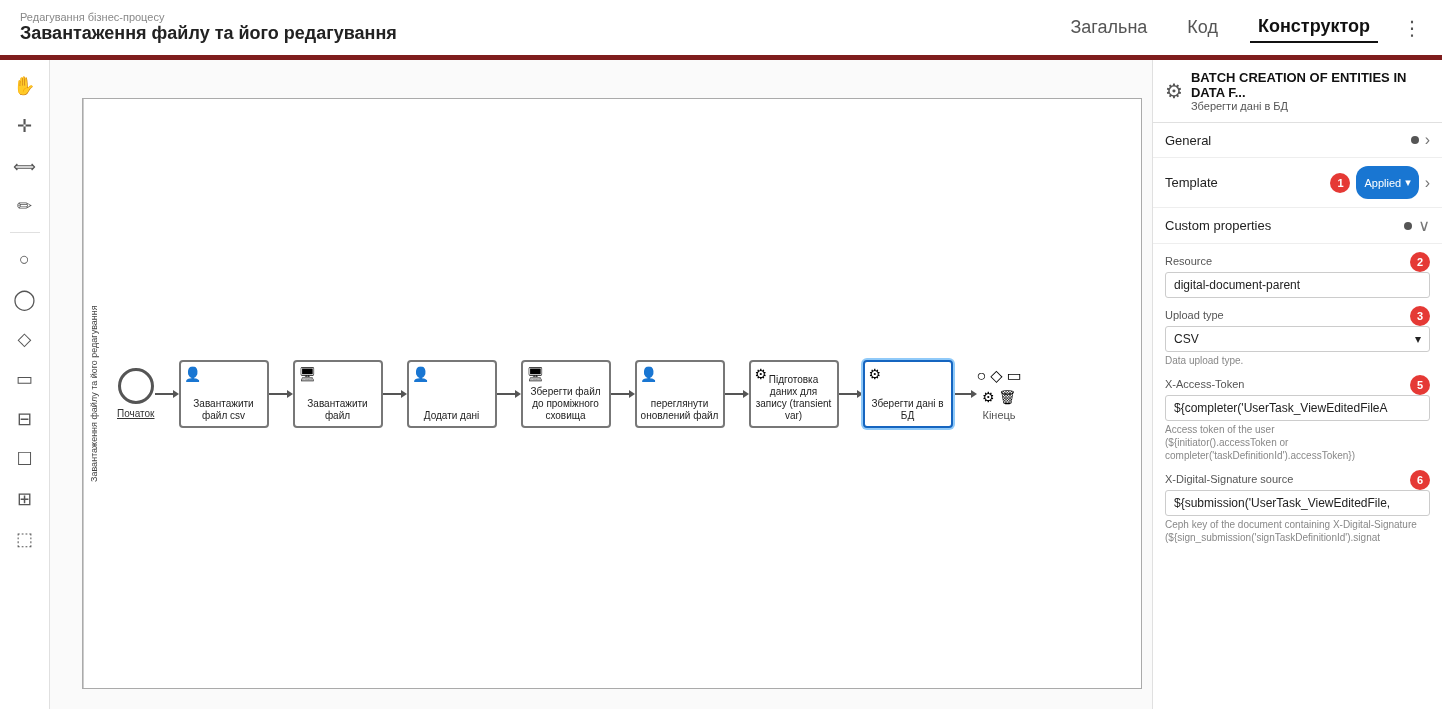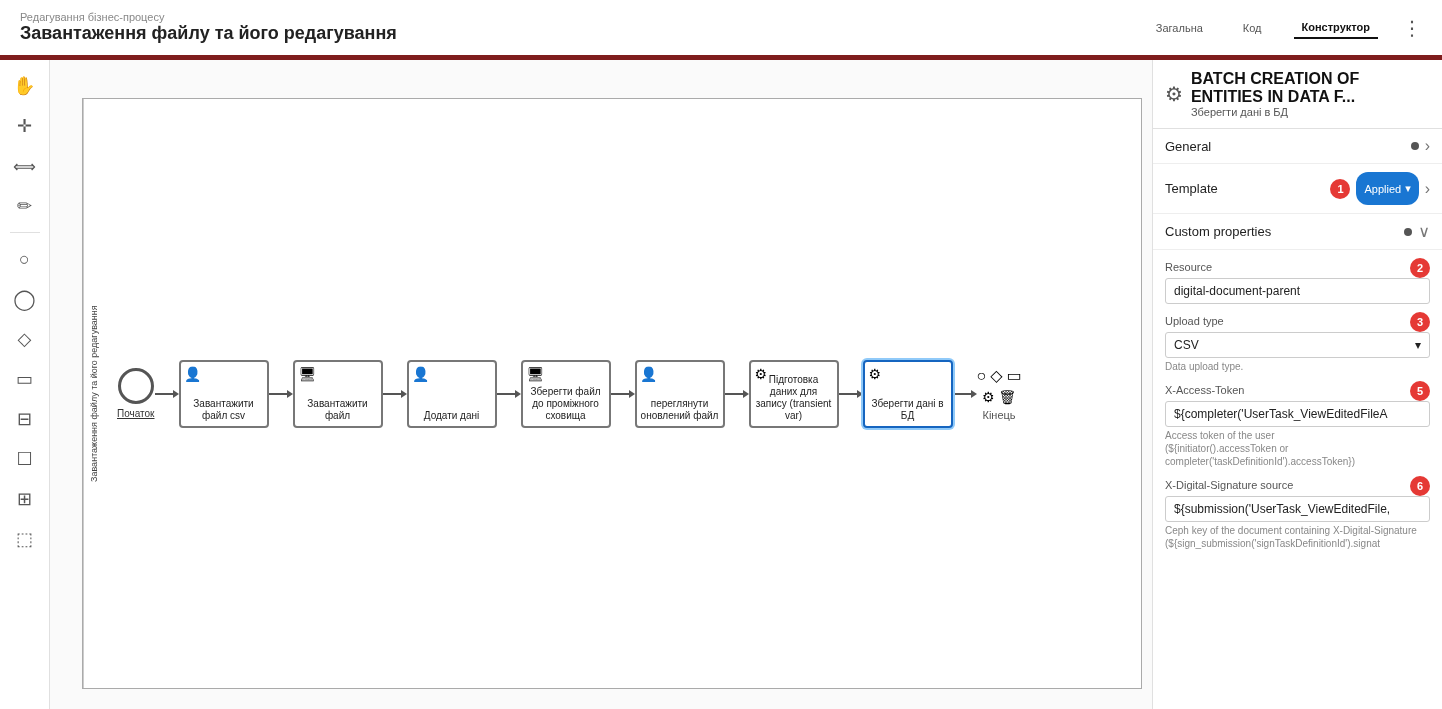--- a/index.html
+++ b/index.html
@@ -7,21 +7,21 @@
 
     
     .header {
       display: flex; align-items: center; justify-content: space-between;
       padding: 8px 20px; border-bottom: 5px solid #7f1d1d; min-height: 60px;
     }
     .header-left {}
     .header-subtitle { font-size: 11px; color: #888; }
     .header-title { font-size: 18px; font-weight: 600; color: #222; }
     .header-right { display: flex; align-items: center; gap: 24px; }
-    .nav-btn { font-size: 11px; color: #555; cursor: pointer; background: none; border: none; padding: 4px 8px; }
+    .nav-btn { font-size: 18px; color: #555; cursor: pointer; background: none; border: none; padding: 4px 8px; }
     .nav-btn.active { font-weight: 700; color: #111; border-bottom: 2px solid #111; }
     .menu-icon { font-size: 20px; color: #555; cursor: pointer; }
 
     
     .main { display: flex; flex: 1; overflow: hidden; }
 
     
     .toolbar {
       width: 50px; background: #fff; border-right: 1px solid #e0e0e0;
       display: flex; flex-direction: column; align-items: center; padding: 8px 0; gap: 4px;
@@ -62,21 +62,21 @@
       width: 290px; background: #fff; border-left: 1px solid #e0e0e0;
       display: flex; flex-direction: column; overflow-y: auto; font-size: 12px;
     }
     
     .panel-header {
       padding: 10px 12px; border-bottom: 1px solid #e0e0e0;
       display: flex; align-items: center; gap: 8px;
     }
     .panel-header-icon { font-size: 20px; color: #555; }
     .panel-header-text {}
-    .panel-header-title { font-size: 16px; font-weight: 700; color: #111; text-transform: uppercase; }
+    .panel-header-title { font-size: 13px; font-weight: 700; color: #111; text-transform: uppercase; }
     .panel-header-sub { font-size: 11px; color: #555; }
 
     
     .section-row {
       display: flex; align-items: center; justify-content: space-between;
       padding: 8px 12px; border-bottom: 1px solid #eee; cursor: pointer;
     }
     .section-row-left { display: flex; align-items: center; gap: 6px; font-size: 13px; font-weight: 500; color: #222; }
     .section-row-right { display: flex; align-items: center; gap: 6px; }
     .dot { width: 8px; height: 8px; border-radius: 50%; background: #555; }

